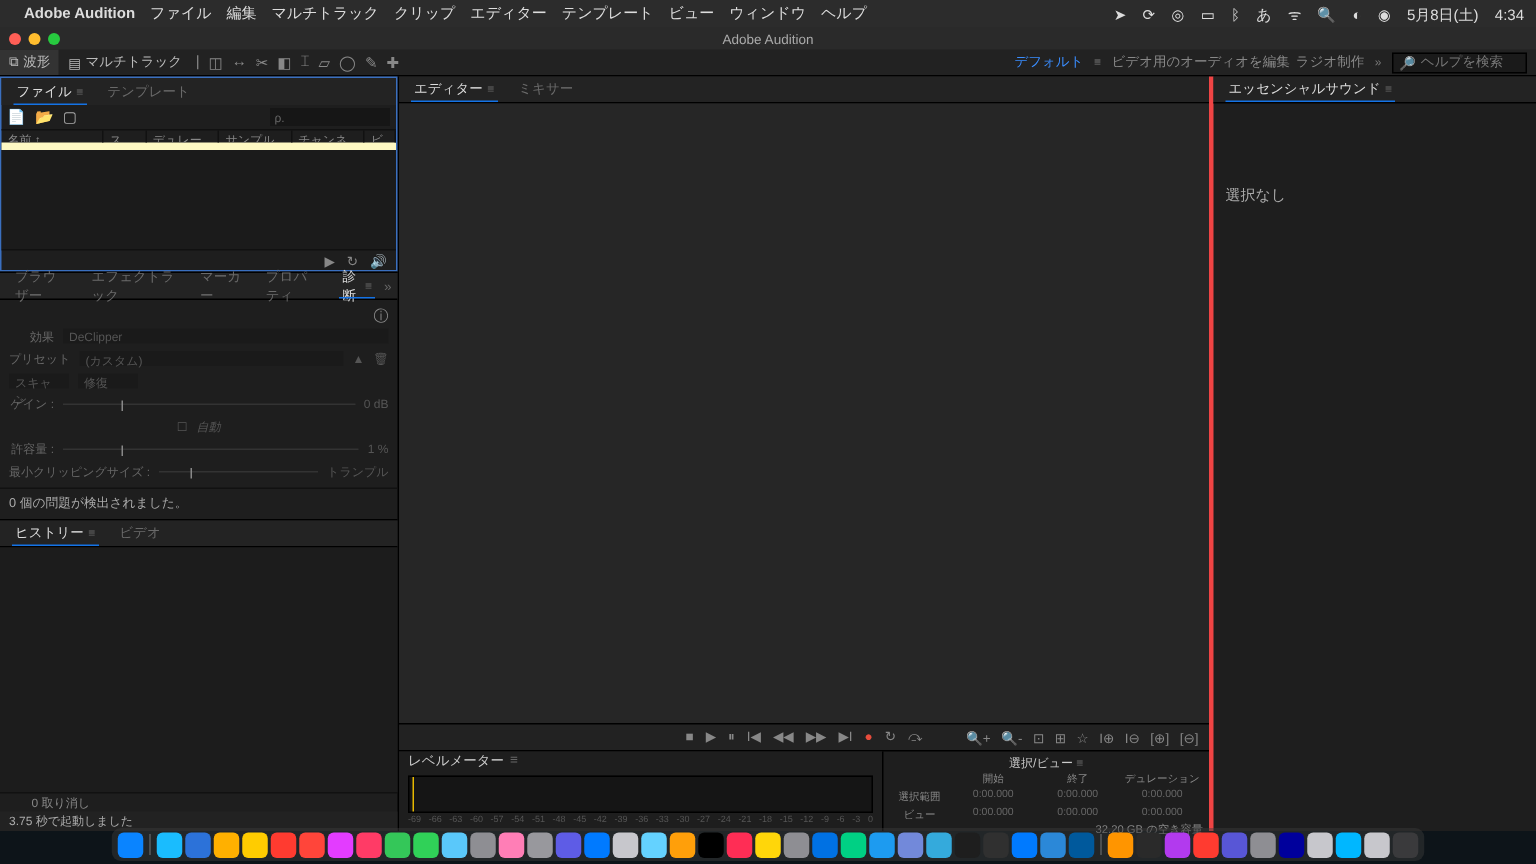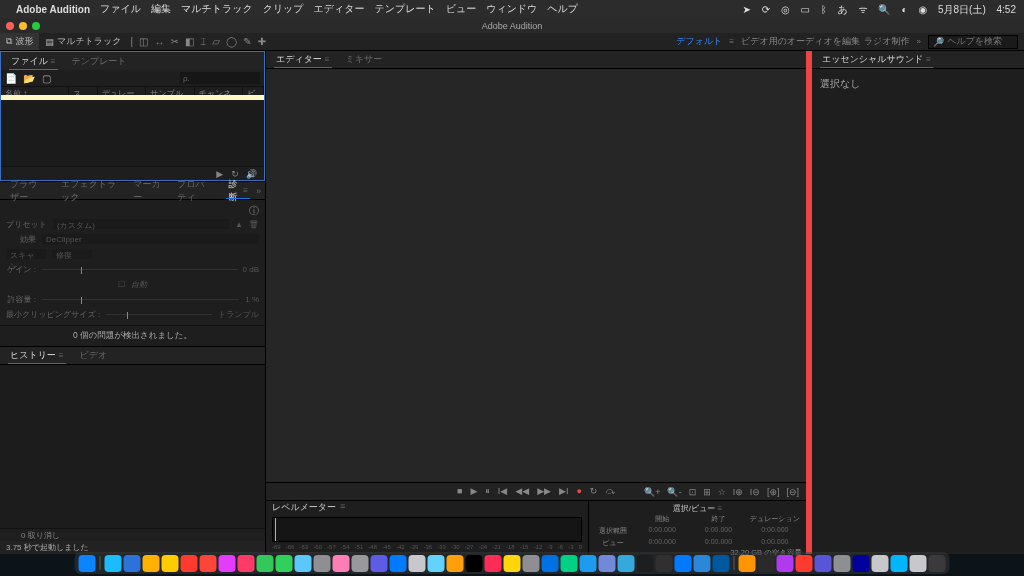--- a/index.html
+++ b/index.html
@@ -41,21 +41,21 @@
   .toolbar .right{margin-left:auto;display:flex;align-items:center;gap:4px;padding-right:6px;}
   .toolbar .link{color:#3a8dff;font-size:9px;}
   .toolbar .link2{color:#888;}
   .search{display:flex;align-items:center;background:#1a1a1a;border:1px solid #000;height:14px;padding:0 4px;width:90px;color:#777;}
   .chev{font-size:8px;color:#777;padding:0 3px;}
 
   
   .main{flex:1;display:flex;min-height:0;}
   .left-col{width:266px;display:flex;flex-direction:column;background:var(--bg);border-right:1px solid #000;}
   .center-col{flex:1;display:flex;flex-direction:column;min-width:0;}
-  .right-col{width:218px;display:flex;flex-direction:column;border-left:6px solid #ef4444;}
+  .right-col{width:218px;display:flex;flex-direction:column;border-left:3px solid #ef4444;gap:46px;}
 
   
   .tabs{height:18px;display:flex;align-items:center;border-bottom:1px solid #000;background:#232323;font-size:9px;padding-left:2px;}
   .tab{padding:0 8px;height:100%;display:flex;align-items:center;color:var(--txt-dim);position:relative;}
   .tab.active{color:#ddd;}
   .tab.active::after{content:"";position:absolute;bottom:0;left:6px;right:6px;height:1.5px;background:var(--accent);}
   .tab .menu{margin-left:3px;font-size:8px;color:#666;}
   .tabs .end{margin-left:auto;padding-right:4px;color:#666;font-size:9px;}
 
   
@@ -69,21 +69,21 @@
   .files-foot{height:14px;display:flex;justify-content:flex-end;align-items:center;gap:8px;padding-right:6px;color:#888;font-size:9px;border-top:1px solid #111;}
 
   
   .lower-panel{height:165px;display:flex;flex-direction:column;border-top:1px solid #000;}
   .diag{flex:1;padding:4px 6px;font-size:8px;color:#555;overflow:hidden;}
   .diag .row{display:flex;align-items:center;gap:6px;margin-bottom:3px;height:12px;}
   .diag .lbl{color:#666;min-width:30px;text-align:right;}
   .diag .field{background:#1a1a1a;color:#555;padding:1px 4px;flex:1;height:10px;}
   .slider{flex:1;height:8px;border-top:1px solid #333;position:relative;top:4px;}
   .slider::before{content:"";position:absolute;left:20%;top:-3px;width:1px;height:7px;background:#888;}
-  .diag-msg{padding:4px 6px;font-size:8.5px;color:#aaa;border-top:1px solid #111;text-align:center;}
+  .diag-msg{padding:4px 6px;font-size:8.5px;color:#aaa;border-top:1px solid #111;}
 
   
   .hist{flex:1;display:flex;flex-direction:column;border-top:1px solid #000;}
   .hist-body{flex:1;background:#1c1c1c;}
   .hist-foot{height:13px;padding:0 21px;font-size:8px;color:#888;display:flex;align-items:center;border-top:1px solid #111;}
 
   .status-bar{height:13px;background:#222;font-size:8px;color:#aaa;display:flex;align-items:center;padding:0 6px;}
 
   
   .editor{flex:1;background:#262626;}
@@ -138,21 +138,21 @@
     <span>⟳</span>
     <span>◎</span>
     <span>▭</span>
     <span>ᛒ</span>
     <span>あ</span>
     <span>ᯤ</span>
     <span>🔍</span>
     <span>◐</span>
     <span>◉</span>
     <span>5月8日(土)</span>
-    <span>4:52</span>
+    <span>4:34</span>
   </span>
 </div>
 
 <div class="win">
   <div class="titlebar">
     <div class="traffic">
       <div class="dot r"></div>
       <div class="dot y"></div>
       <div class="dot g"></div>
     </div>
@@ -236,28 +236,28 @@
           <div class="tab">プロパティ</div>
           <div class="tab active">
               <span>診断</span>
               <span class="menu">≡</span>
             </div>
           <span class="end">»</span>
         </div>
         <div class="diag">
           <div style="text-align:right;"><span style="color:#888;font-size:10px;">ⓘ</span></div>
           <div class="row">
+              <span class="lbl">効果</span>
+              <div class="field">DeClipper</div>
+            </div>
+          <div class="row">
               <span class="lbl">プリセット</span>
               <div class="field">(カスタム)</div>
               <span style="color:#555;">▲</span>
               <span style="color:#555;">🗑</span>
-            </div>
-          <div class="row">
-              <span class="lbl">効果</span>
-              <div class="field">DeClipper</div>
             </div>
           <div class="row">
               <div class="field" style="flex:0 0 40px">スキャン</div>
               <div class="field" style="flex:0 0 40px">修復</div>
             </div>
           <div class="row">
               <span class="lbl">ゲイン :</span>
               <div class="slider"></div>
               <span style="color:#555;">0 dB</span>
             </div>

